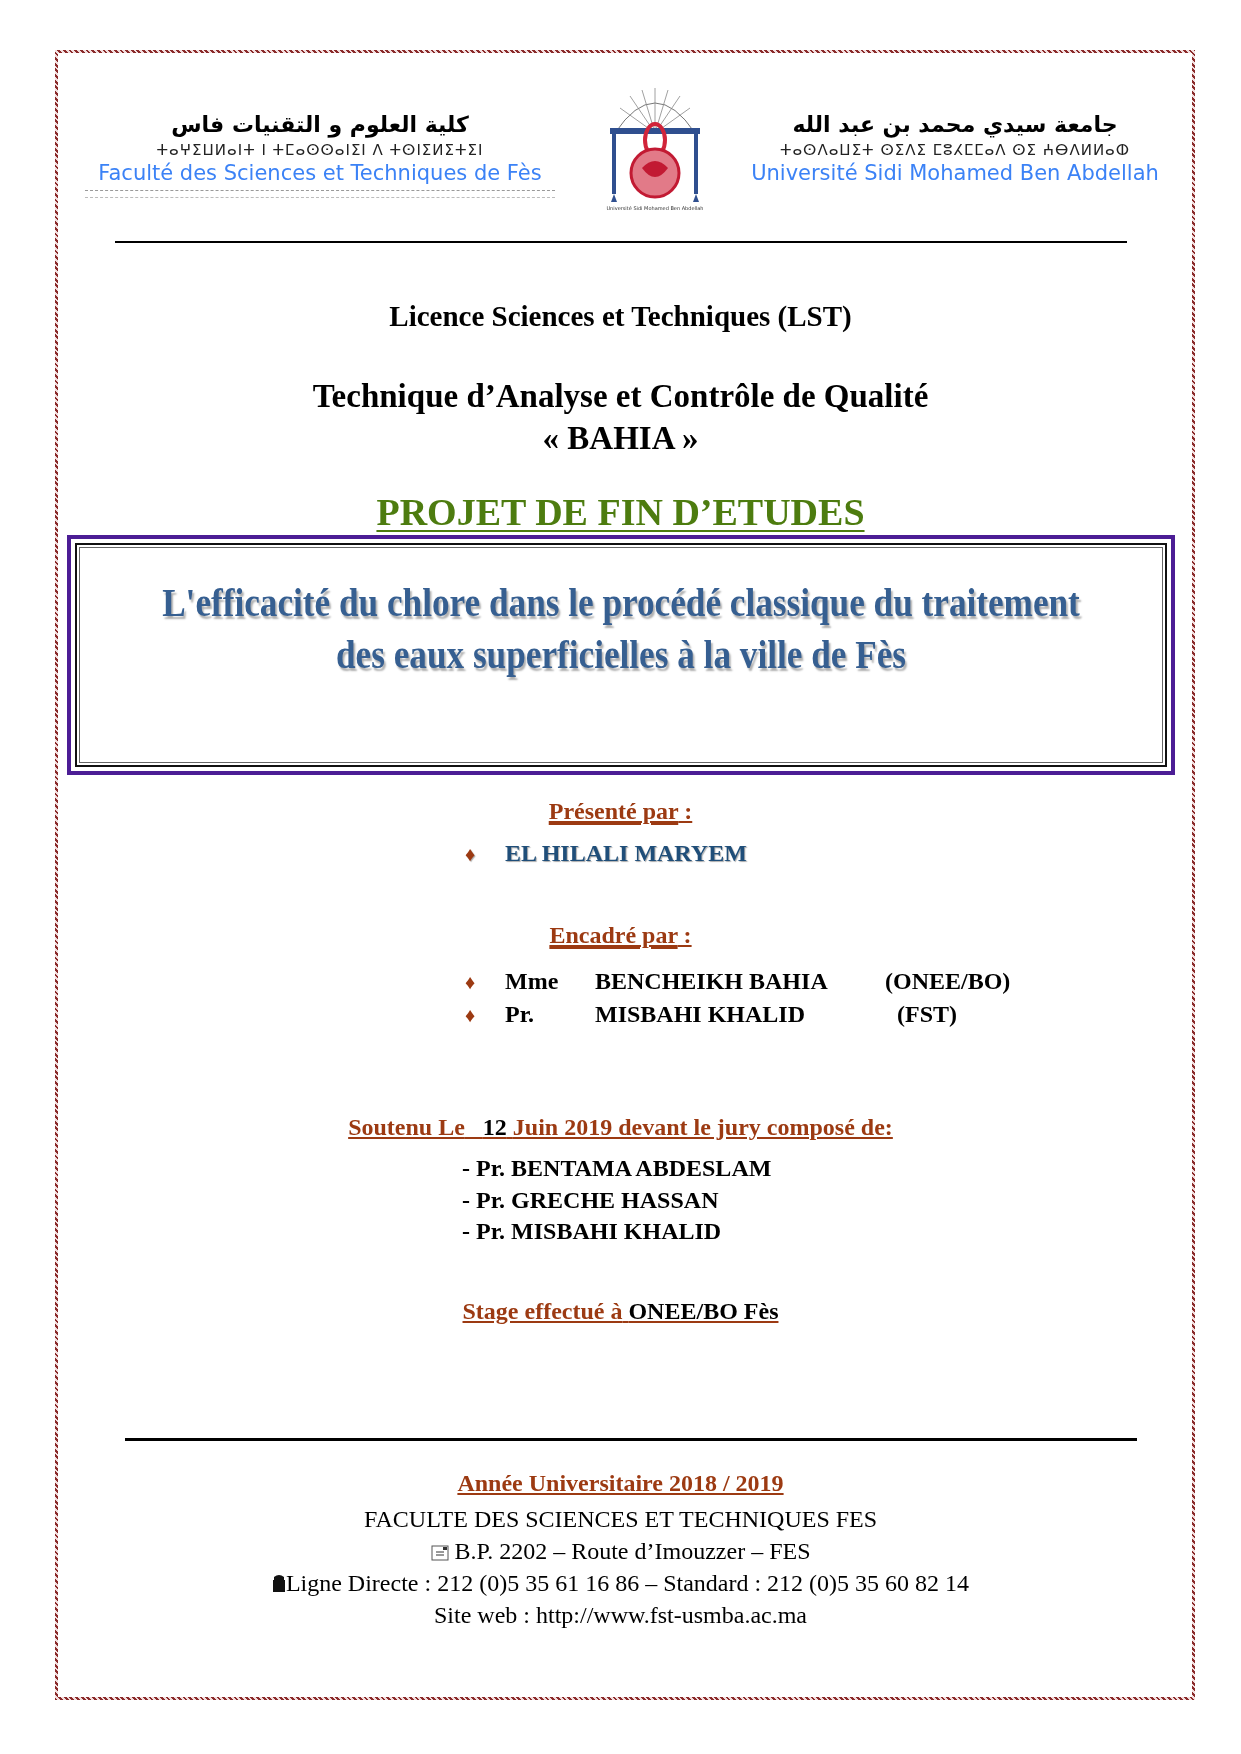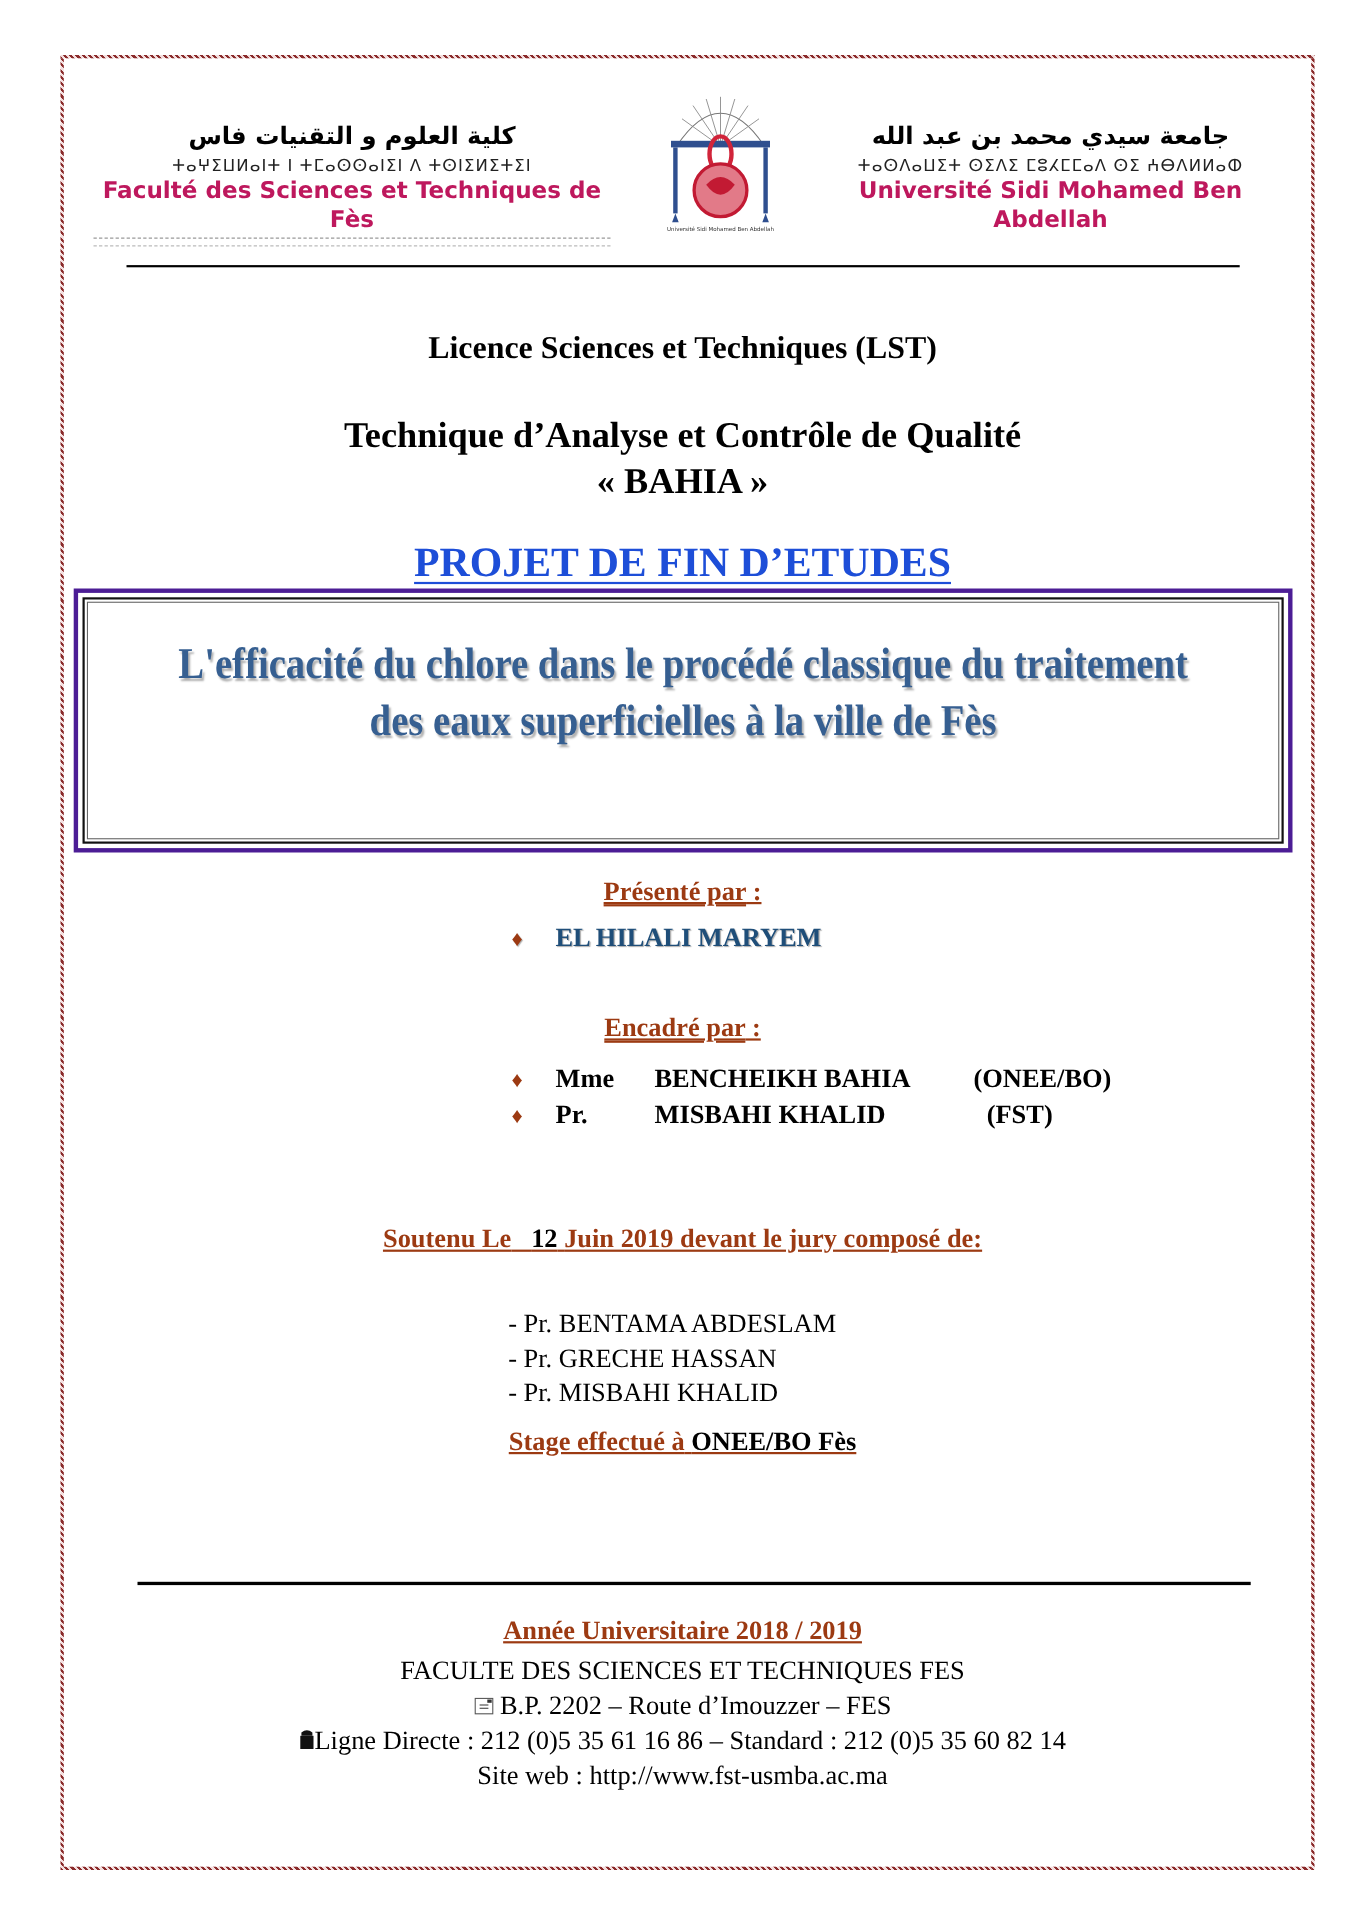--- a/index.html
+++ b/index.html
@@ -8,46 +8,46 @@
     position: absolute; left: 55px; top: 50px; width: 1140px; height: 1650px;
     border: 3px dashed #b56b6b; box-sizing: border-box;
     border-image: repeating-linear-gradient(45deg, #8a2a2a 0 2px, #f3dede 2px 4px) 3;
   }
   .abs { position: absolute; }
   .center { left: 0; width: 1241px; text-align: center; margin-top: 20px; }
   .header-left { left: 70px; top: 110px; width: 500px; text-align: center; }
   .header-right { left: 740px; top: 110px; width: 430px; text-align: center; }
   .arabic { font-family: "DejaVu Sans", sans-serif; font-size: 22px; font-weight: bold; direction: rtl; line-height: 30px; }
   .tifinagh { font-family: "DejaVu Sans", sans-serif; font-size: 15px; letter-spacing: 1px; line-height: 20px; color: #222; }
-  .latin-logo { font-family: "DejaVu Sans", sans-serif; font-size: 21px; font-weight: bold; color: #be185d; line-height: 26px; }
+  .latin-logo { font-family: "DejaVu Sans", sans-serif; font-size: 21px; font-weight: normal; color: #3b82f6; line-height: 26px; }
   .dashes { margin: 4px auto 0; width: 470px; height: 6px; border-top: 1px dashed #999; border-bottom: 1px dashed #bbb; }
   .emblem { left: 600px; top: 78px; width: 110px; height: 135px; }
   .hr { position: absolute; height: 2px; background: #000; }
   .h-lst { top: 280px; font-size: 29px; font-weight: bold; }
   .h-tacq { top: 355px; font-size: 33px; font-weight: bold; line-height: 42px; }
-  .h-pfe { top: 470px; font-size: 38px; font-weight: bold; color: #1d4ed8; }
+  .h-pfe { top: 470px; font-size: 38px; font-weight: bold; color: #4d7c0f; }
   .h-pfe span { text-decoration: underline; text-decoration-thickness: 2px; text-underline-offset: 5px; }
   .title-box {
     left: 67px; top: 535px; width: 1108px; height: 240px; box-sizing: border-box;
     border: 4px solid #4c1d95; padding: 4px;
   }
   .title-inner { width: 100%; height: 100%; border: 2px solid #111; box-sizing: border-box; outline: 1px solid #666; outline-offset: -5px; }
   .title-text {
     position: absolute; left: 0; top: 38px; width: 100%; text-align: center;
     font-size: 40px; font-weight: bold; color: #365f91; line-height: 52px;
     text-shadow: 2px 3px 2px #b0b0b0; transform: scaleX(0.88);
   }
   .sec { font-size: 24px; font-weight: bold; color: #9c3a12; text-decoration: underline; }
   .sec .u { text-decoration: underline; text-decoration-thickness: 2px; text-underline-offset: 4px; }
   .diamond { color: #9c3a12; font-size: 20px; display: inline-block; width: 40px; }
   .student { left: 465px; top: 840px; font-size: 24px; font-weight: bold; color: #1f4e79; text-shadow: 1px 1px 1px #aaa; }
   .sup-row { left: 465px; font-size: 24px; font-weight: bold; }
   .sup-row .title { display: inline-block; width: 90px; }
   .sup-row .name { display: inline-block; width: 290px; }
-  .jury-row { left: 462px; font-size: 24px; font-weight: normal; margin-top: 36px; }
+  .jury-row { left: 462px; font-size: 24px; font-weight: bold; }
   .footer-line { font-size: 24px; }
   .phone-icon, .mail-icon { display: inline-block; vertical-align: middle; }
 </style>
 </head>
 <body>
 
 <div class="page-border"></div>
 
 <div class="abs header-left">
   <div class="arabic">كلية العلوم و التقنيات فاس</div>

